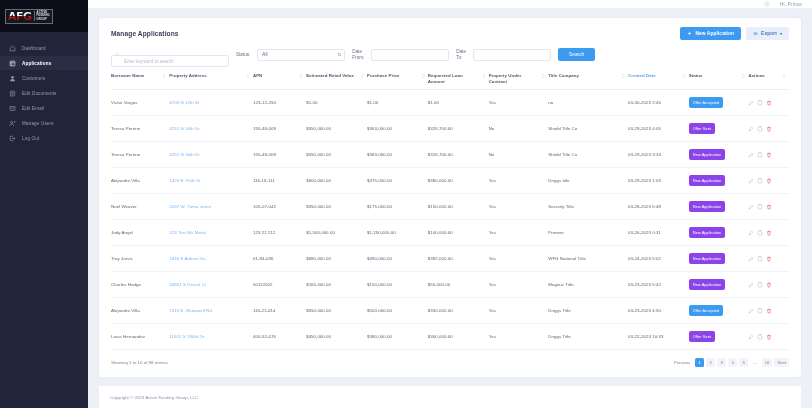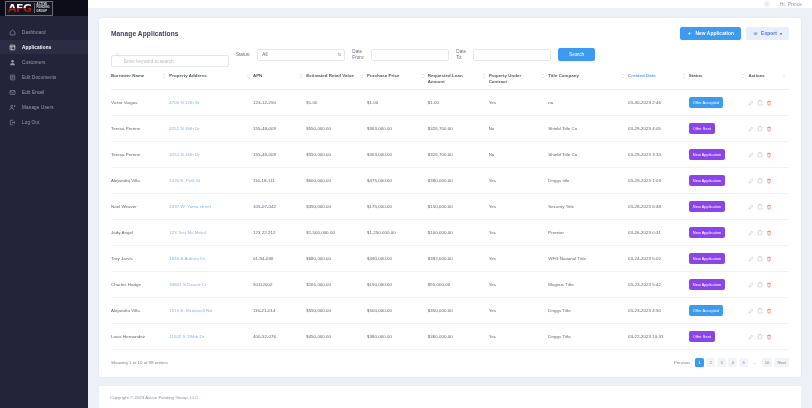--- a/index.html
+++ b/index.html
@@ -12,21 +12,21 @@
   .app { display: flex; width: 812px; height: 408px; }
 
   
   .sidebar {
     width: 88px; height: 408px;
     background: #22243a;
     flex: 0 0 88px;
     display: flex; flex-direction: column;
   }
   .logo-box {
-    height: 16px; background: #0c0d18;
+    height: 32px; background: #0c0d18;
     display: flex; align-items: center; padding-left: 5px;
   }
   .logo {
     display: flex; align-items: center; gap: 1px;
     border: 1px solid #6a6a72; padding: 1px 2px;
     background: #15161f;
   }
   .logo-afg {
     font-size: 11px; font-weight: bold; letter-spacing: -0.5px;
     background: linear-gradient(180deg,#ffffff 0%,#f2f2f2 42%,#b4201f 44%,#7e1110 100%);

